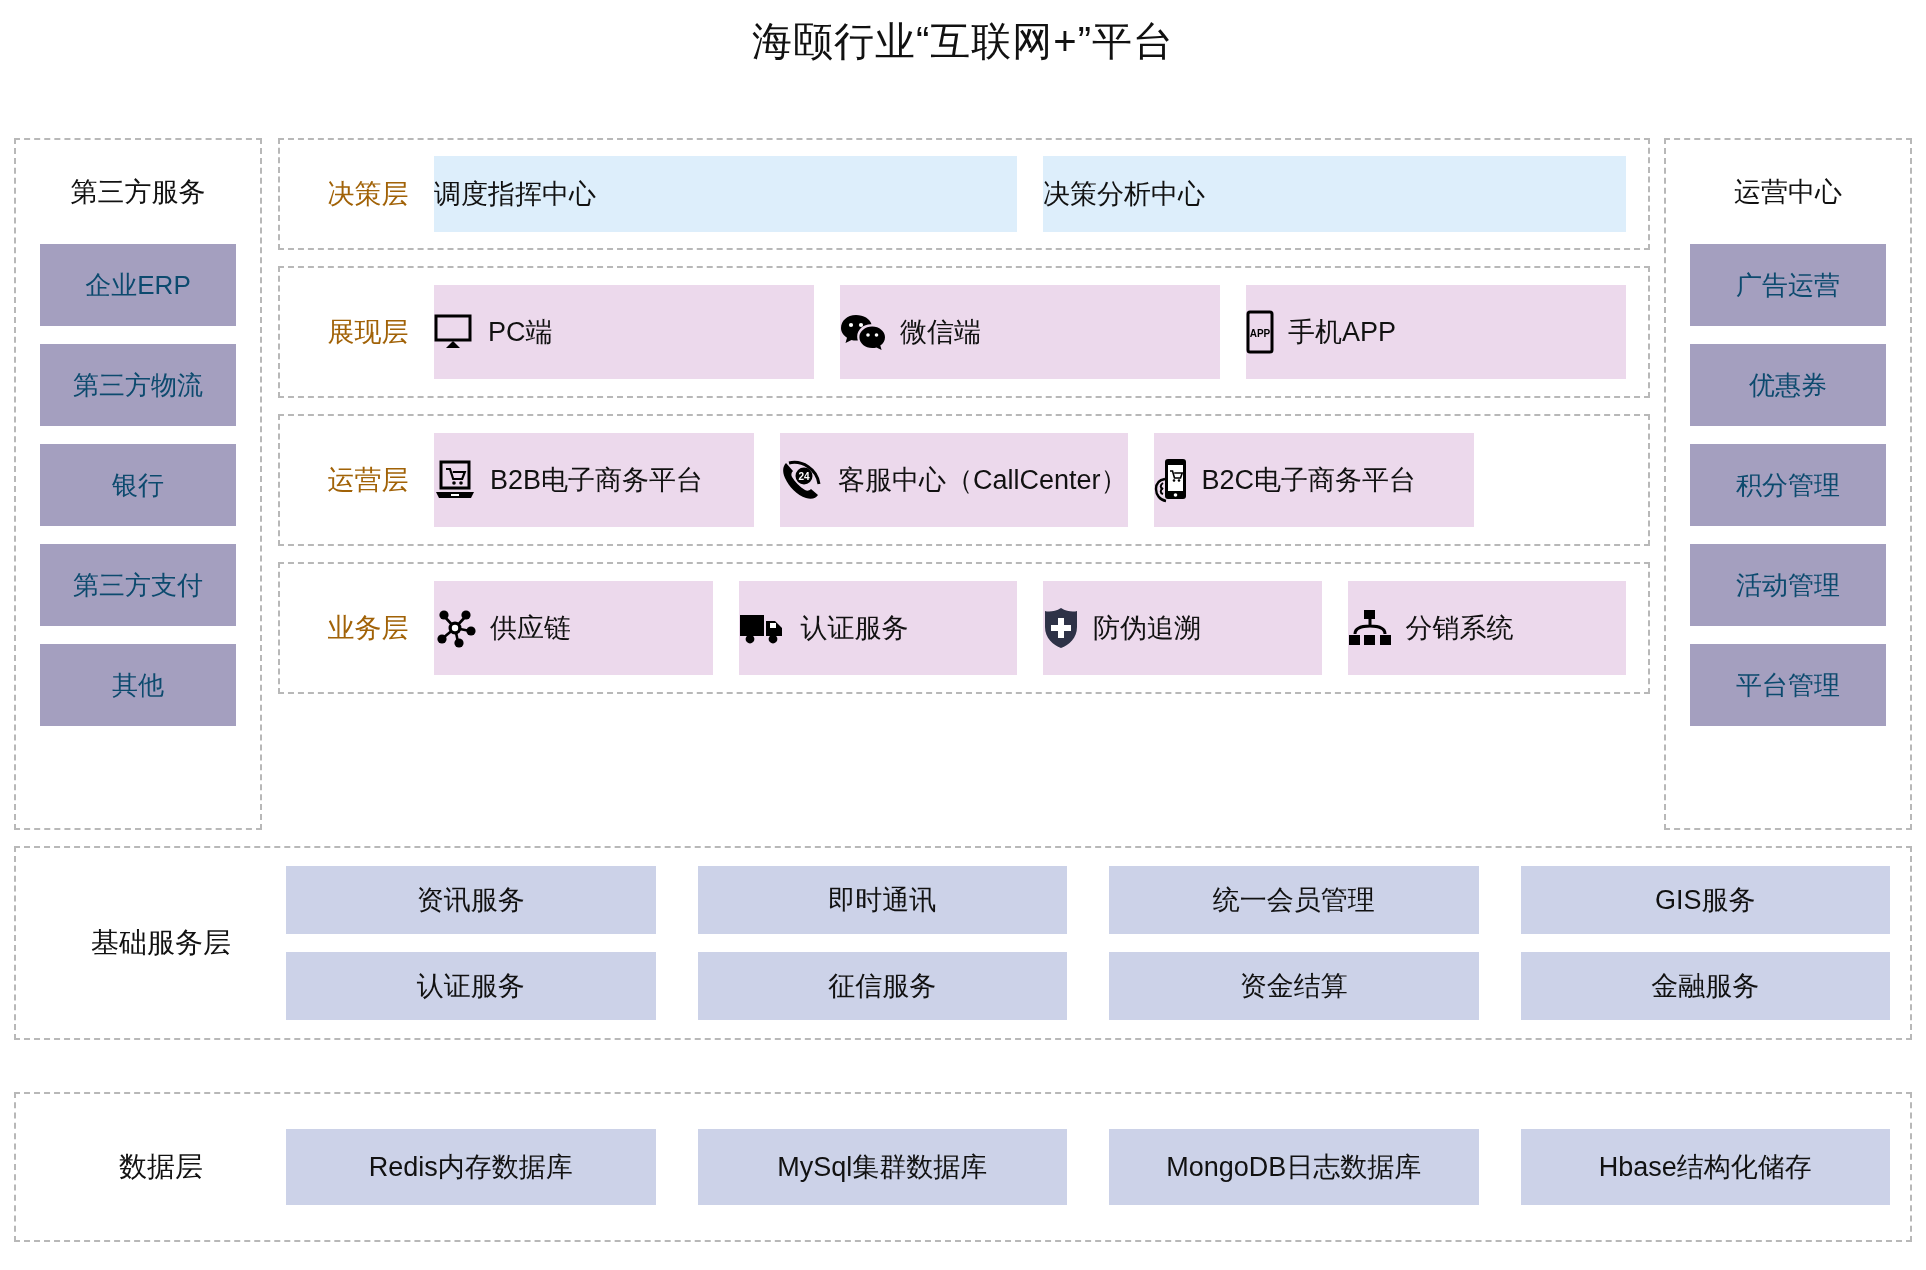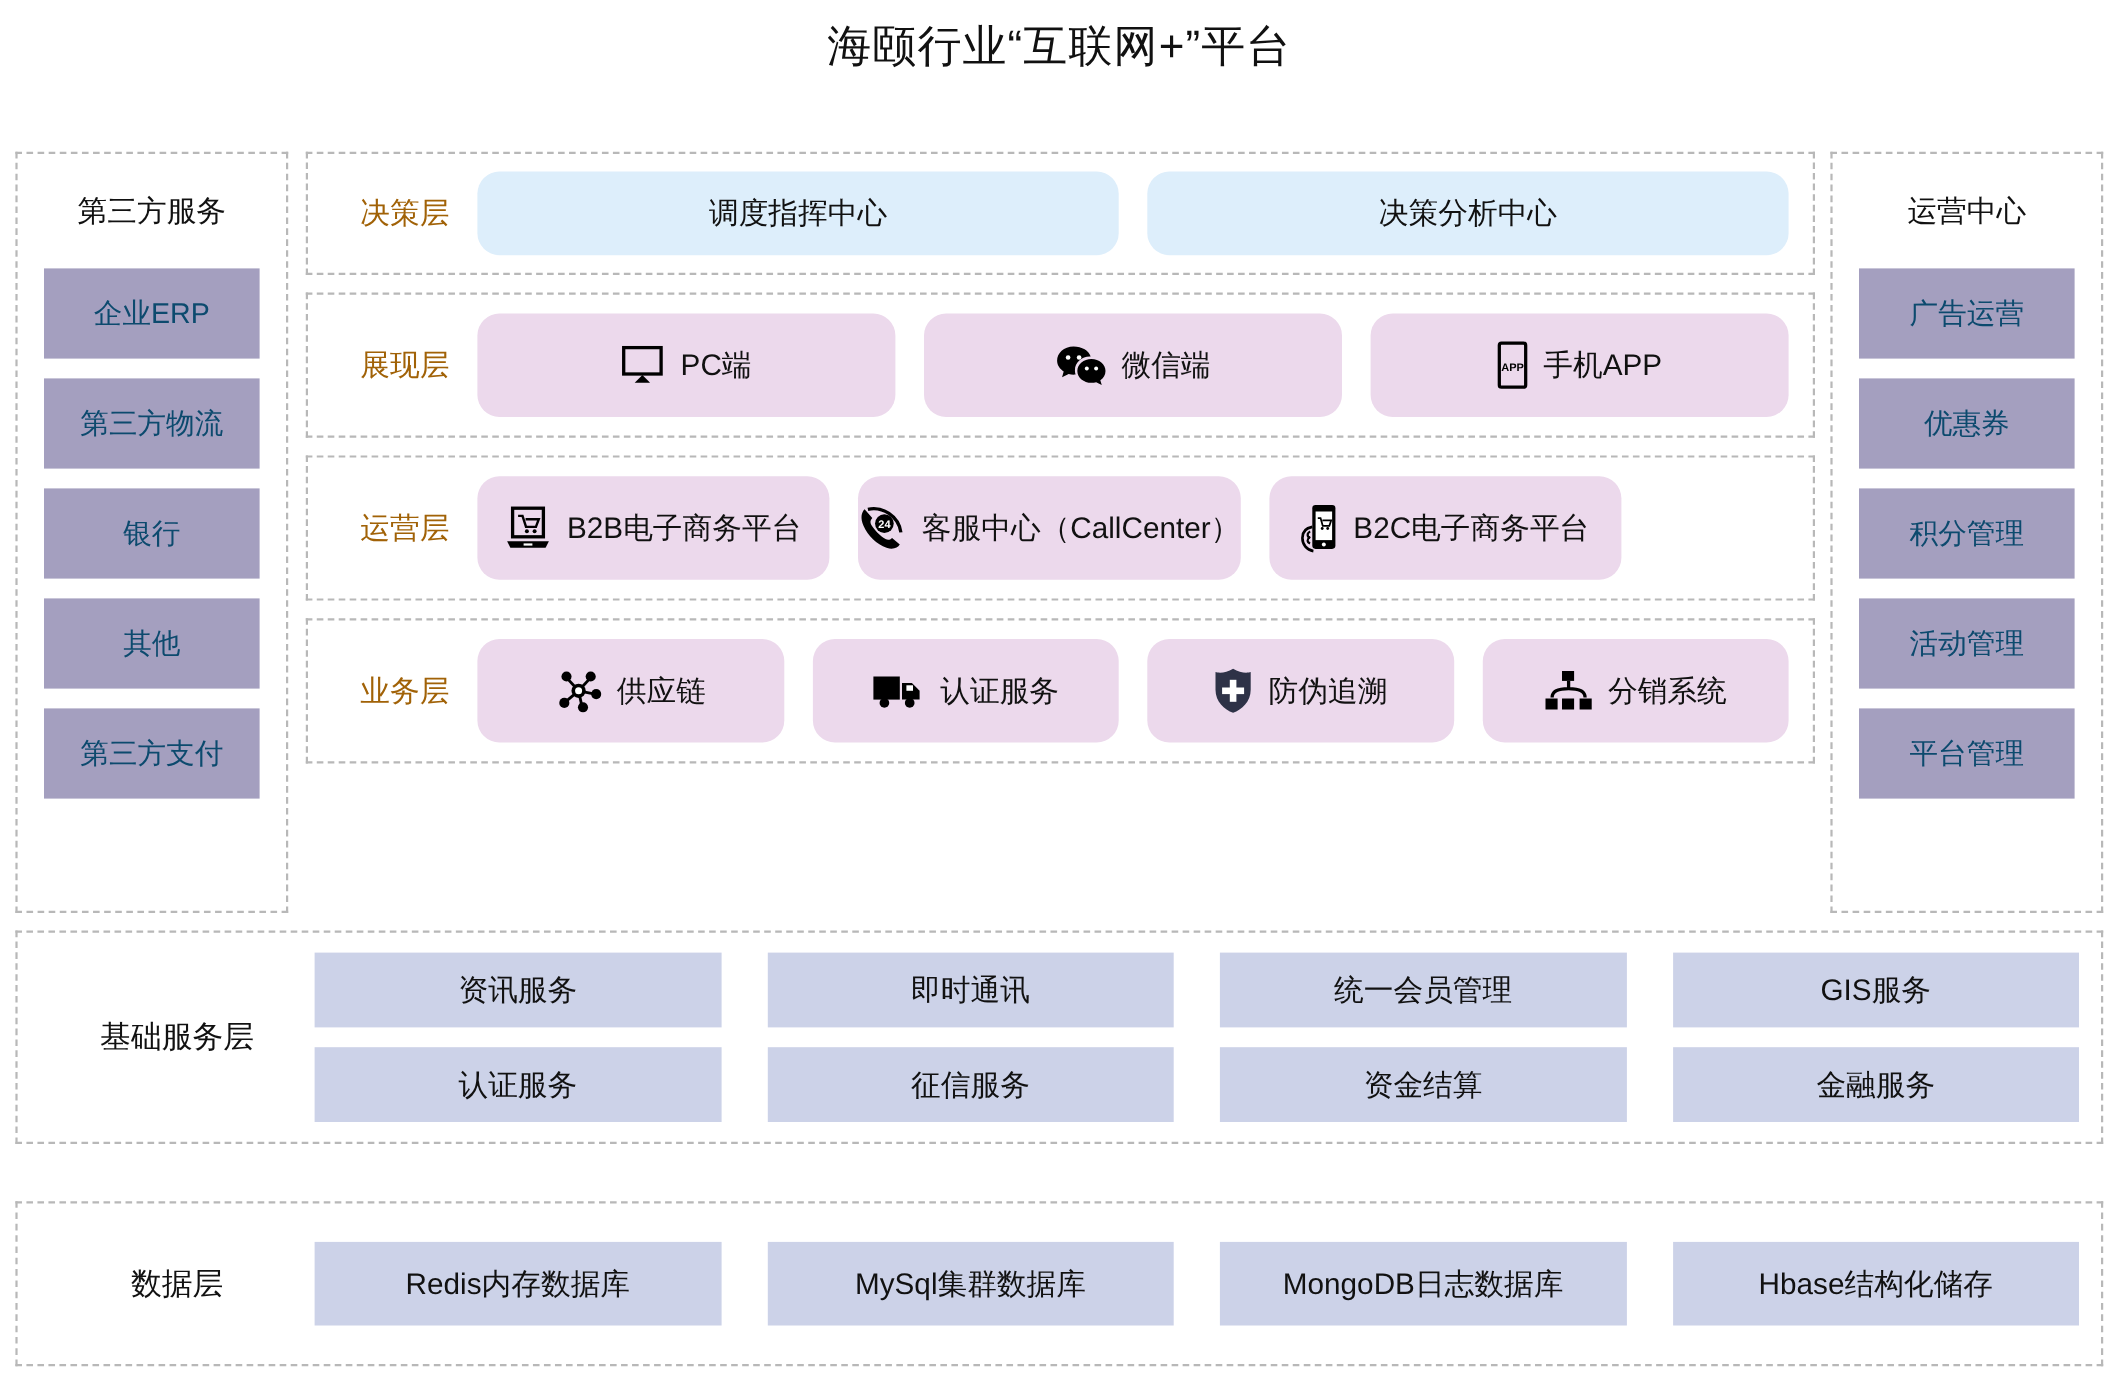--- a/index.html
+++ b/index.html
@@ -59,25 +59,24 @@
     padding: 0 22px;
   }
   .layer-label {
     width: 132px; flex: 0 0 132px;
     font-size: 27px; color: #a16207;
     text-align: center;
   }
   .layer-row { flex: 1; display: flex; align-items: center; gap: 26px; }
 
   .cell {
-    display: flex; align-items: center; justify-content: center;
+    display: flex; align-items: center; justify-content: flex-start;
     gap: 14px;
     font-size: 27px; color: #111;
     height: 76px;
-    border-radius: 20px;
   }
   .cell .cell-label { white-space: nowrap; }
 
   .band-decision { height: 112px; }
   .band-decision .cell { background: #ddeefb; height: 76px; flex: 1; }
 
   .band-presentation { height: 132px; }
   .band-presentation .cell { background: #ecd9ec; height: 94px; flex: 1; }
 
   .band-operation { height: 132px; }
@@ -126,22 +125,22 @@
 <div class="page">
 
   <div class="title">海颐行业“互联网+”平台</div>
 
   <div class="dashed side-col left">
     <div class="side-head">第三方服务</div>
     <div class="side-items">
       <div class="side-chip">企业ERP</div>
       <div class="side-chip">第三方物流</div>
       <div class="side-chip">银行</div>
+      <div class="side-chip">第三方支付</div>
       <div class="side-chip">其他</div>
-      <div class="side-chip">第三方支付</div>
     </div>
   </div>
 
   <div class="dashed side-col right">
     <div class="side-head">运营中心</div>
     <div class="side-items">
       <div class="side-chip">广告运营</div>
       <div class="side-chip">优惠券</div>
       <div class="side-chip">积分管理</div>
       <div class="side-chip">活动管理</div>

